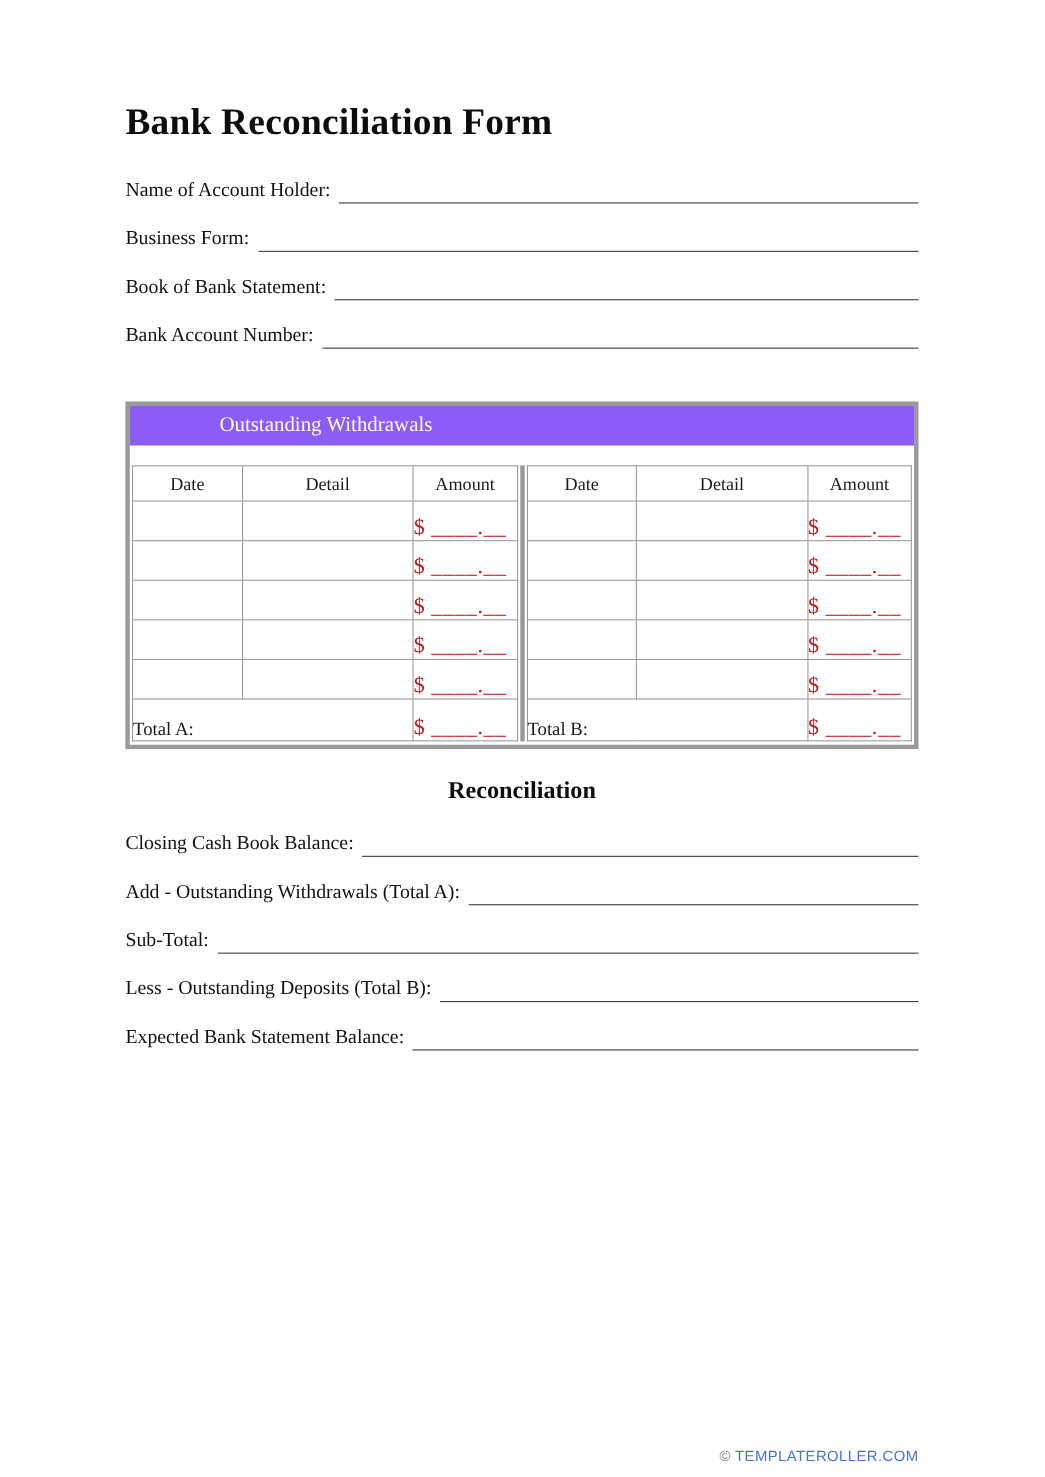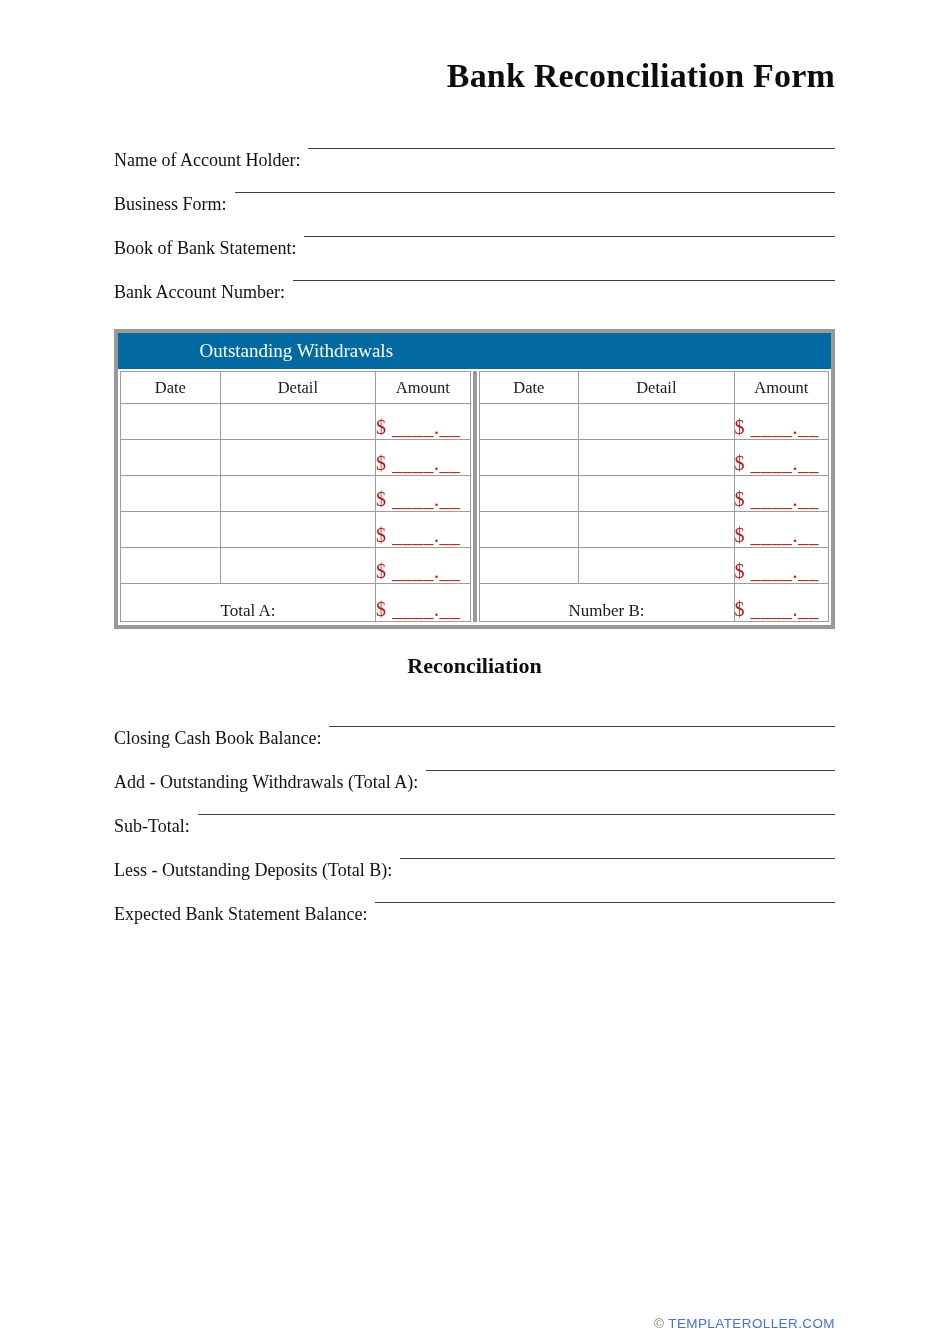--- a/index.html
+++ b/index.html
@@ -4,46 +4,46 @@
 <style>
   html,body{margin:0;padding:0;}
   body{
     width:950px;height:1343px;background:#ffffff;position:relative;
     font-family:"Liberation Serif", serif;color:#111;
     overflow:hidden;
   }
   .content{position:absolute;left:114px;top:0;width:721px;}
 
   .doc-title{
-    margin:0;padding-top:55px;font-size:34px;font-weight:bold;
-    text-align:right;line-height:42px;color:#0d0d0d;letter-spacing:0.2px;
+    margin:0;padding-top:91px;font-size:34px;font-weight:bold;
+    text-align:left;line-height:42px;color:#0d0d0d;letter-spacing:0.2px;
   }
 
   .fields{margin-top:26px;}
   .field{display:flex;height:26px;margin-bottom:18px;}
-  .field .label{font-size:18px;line-height:27px;white-space:nowrap;margin-top:24px;}
+  .field .label{font-size:18px;line-height:27px;white-space:nowrap;}
   .fill-line{flex:1;margin-left:8px;border-bottom:1.5px solid #3d3d3d;}
 
   
   .table-frame{margin-top:48px;border:4px solid #999999;background:#ffffff;}
-  .band{display:flex;background:#0369a1;height:36px;color:#ffffff;}
+  .band{display:flex;background:#8b5cf6;height:36px;color:#ffffff;}
   .band-cell{width:50%;text-align:center;font-size:19px;line-height:36px;}
-  .halves{display:flex;padding:2px 2px 3px;align-items:stretch;}
+  .halves{display:flex;padding:18px 2px 3px;align-items:stretch;}
   .mid-divider{flex:0 0 4px;background:#999999;margin:0 2px;}
   table.half{border-collapse:collapse;flex:1;table-layout:fixed;}
   table.half th,table.half td{border:1px solid #9c9c9c;padding:0;}
   table.half th{font-size:16.5px;font-weight:normal;height:31px;color:#1a1a1a;}
   col.c-date{width:28.5%;} col.c-detail{width:44.5%;} col.c-amount{width:27%;}
   td.cell{height:35px;}
   td.amount{
     font-size:20px;text-align:left;vertical-align:bottom;white-space:nowrap;
     padding:0 3px 6px 7px;color:#b91c1c;letter-spacing:0.5px;
   }
   td.total-label{
-    height:37px;text-align:center;vertical-align:bottom;
+    height:37px;text-align:left;vertical-align:bottom;
     padding:0 9px 8px 0;font-size:17px;color:#1a1a1a;
   }
   tr.total-row td{height:37px;}
 
   .recon-heading{
     margin:23px 0 0;font-size:22px;font-weight:bold;text-align:center;
     line-height:28px;color:#0d0d0d;
   }
   .fields.recon{margin-top:21px;}
 
@@ -164,21 +164,21 @@
           <td class="cell"></td>
           <td class="cell"></td>
           <td class="cell amount">$ ____.__</td>
         </tr>
         <tr>
           <td class="cell"></td>
           <td class="cell"></td>
           <td class="cell amount">$ ____.__</td>
         </tr>
         <tr class="total-row">
-          <td colspan="2" class="total-label">Number B:</td>
+          <td colspan="2" class="total-label">Total B:</td>
           <td class="amount">$ ____.__</td>
         </tr>
       </tbody>
         </table>
 
     </div>
   </div>
 
   <h2 class="recon-heading">Reconciliation</h2>
 

